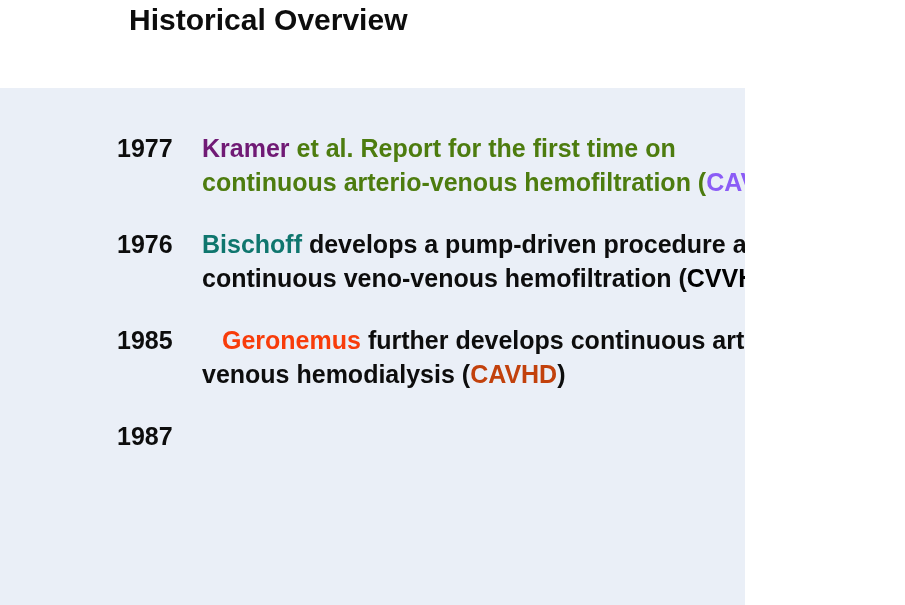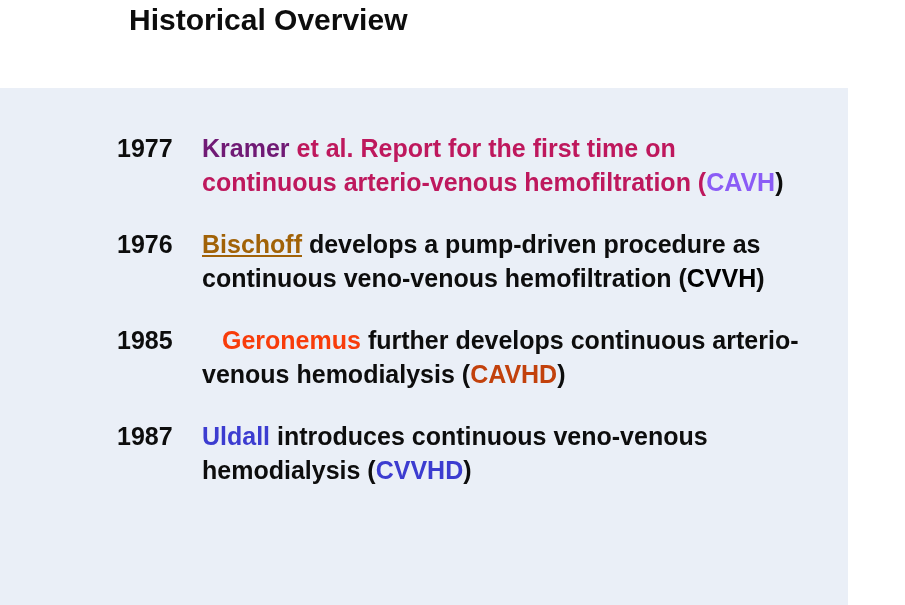--- a/index.html
+++ b/index.html
@@ -2,21 +2,21 @@
 <html><head>
 <meta charset="utf-8">
 <style>
   html, body {
     margin: 0;
     padding: 0;
     background: #ffffff;
   }
   .slide {
     position: relative;
-    width: 848px;
+    width: 745px;
     height: 605px;
     background: #ffffff;
     overflow: hidden;
     font-family: "Liberation Sans", "DejaVu Sans", sans-serif;
   }
   .title {
     position: absolute;
     top: 3px;
     left: 129px;
     font-size: 30px;
@@ -63,32 +63,31 @@
 </style>
 </head>
 <body>
 
 <div class="slide" style="background: rgb(255, 255, 255);">
   <div class="title" style="color: rgb(13, 13, 13);">Historical Overview</div>
   <div class="panel" style="background: rgb(234, 239, 247);">
     <div class="timeline">
   <div class="entry">
     <div class="entry-year">1977</div>
-    <div class="entry-text"><span class="seg-red" style="color: #701a75;">Kramer</span><span class="seg-black" style="color: #be185d;"> et al. Report for the first time on continuous arterio-venous hemofiltration (</span><span class="seg-red" style="color: #8b5cf6;">CAVH</span><span class="seg-black" style="color: rgb(13, 13, 13);">)</span></div>
+    <div class="entry-text"><span class="seg-red" style="color: #701a75;">Kramer</span><span class="seg-black" style="color: #4d7c0f;"> et al. Report for the first time on continuous arterio-venous hemofiltration (</span><span class="seg-red" style="color: #8b5cf6;">CAVH</span><span class="seg-black" style="color: rgb(13, 13, 13);">)</span></div>
   </div>
 
   <div class="entry">
     <div class="entry-year">1976</div>
-    <div class="entry-text"><span class="seg-blue" style="color: #a16207; text-decoration: underline;">Bischoff</span><span class="seg-black" style="color: rgb(13, 13, 13);"> develops a pump-driven procedure as continuous veno-venous hemofiltration (</span><span class="seg-blue" style="color: #000000;">CVVH</span><span class="seg-black" style="color: rgb(13, 13, 13);">)</span></div>
+    <div class="entry-text"><span class="seg-blue" style="color: #0f766e;">Bischoff</span><span class="seg-black" style="color: rgb(13, 13, 13);"> develops a pump-driven procedure as continuous veno-venous hemofiltration (</span><span class="seg-blue" style="color: #000000;">CVVH</span><span class="seg-black" style="color: rgb(13, 13, 13);">)</span></div>
   </div>
 
   <div class="entry">
     <div class="entry-year">1985</div>
     <div class="entry-text"><span class="seg-red" style="color: rgb(248, 60, 10); margin-left: 20px;">Geronemus</span><span class="seg-black" style="color: rgb(13, 13, 13);"> further develops continuous arterio-venous hemodialysis (</span><span class="seg-red" style="color: #c2410c;">CAVHD</span><span class="seg-black" style="color: rgb(13, 13, 13);">)</span></div>
   </div>
 
   <div class="entry">
     <div class="entry-year">1987</div>
-    <div class="entry-text"><span class="seg-blue" style="color: rgb(60, 60, 208);">Uldall</span><span class="seg-black" style="color: rgb(13, 13, 13);"> introduces continuous veno-venous hemodialysis (</span><span class="seg-blue" style="color: rgb(60, 60, 208);">CVVHD</span><span class="seg-black" style="color: rgb(13, 13, 13);">)</span></div>
   </div>
 </div>
   </div>
 </div>
 
 </body></html>

